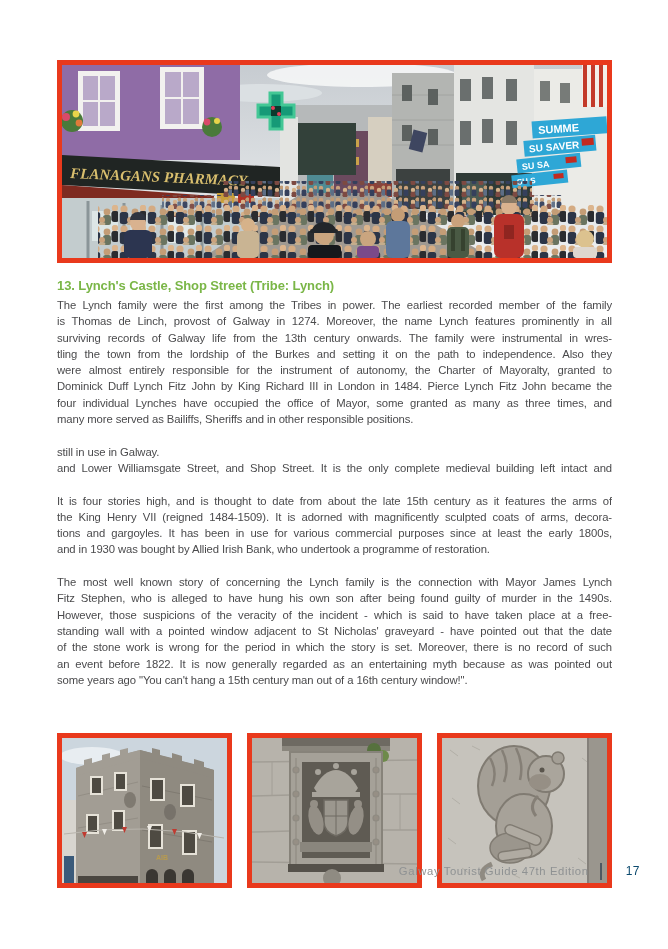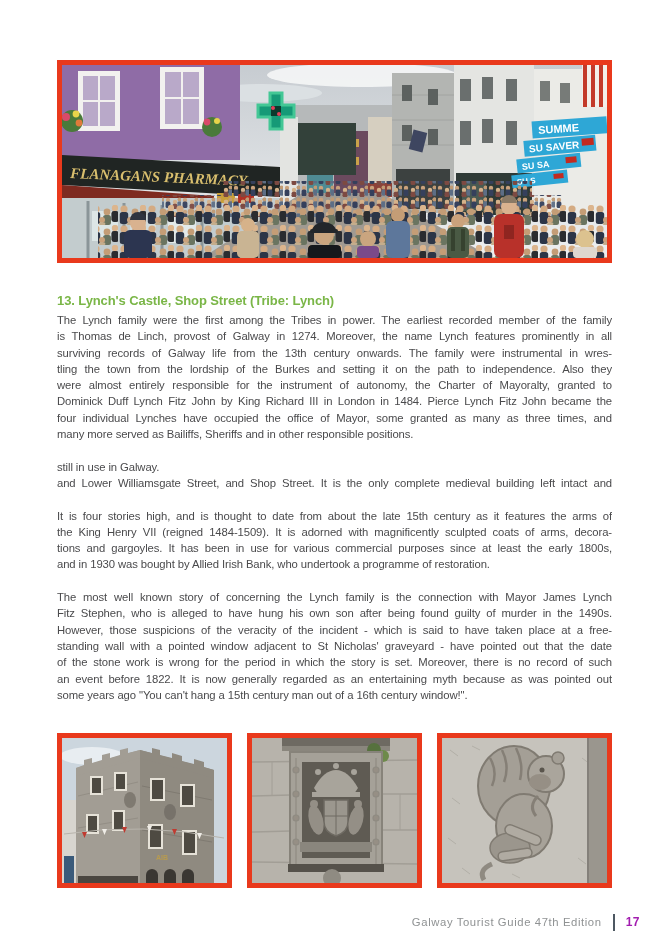--- a/index.html
+++ b/index.html
@@ -2,35 +2,35 @@
 <html><head>
 <meta charset="utf-8">
 <style>
   html,body{margin:0;padding:0;background:#ffffff;}
   .page{position:relative;width:668px;height:949px;background:#ffffff;overflow:hidden;
         font-family:"Liberation Sans",sans-serif;}
   figure{margin:0;}
   .frame{border:5px solid #e9391c;background:#fff;box-sizing:content-box;}
   .hero{position:absolute;left:57px;top:60px;width:545px;height:193px;}
   .hero svg,.thumb svg{display:block;}
-  .content{position:absolute;left:57px;top:293px;width:555px;}
+  .content{position:absolute;left:57px;top:278px;width:555px;}
   .heading{font-size:13px;font-weight:bold;color:#7ab647;line-height:16px;margin:0 0 3px 0;
            letter-spacing:-0.1px;}
   .para{margin:0 0 16.3px 0;}
   .para:last-child{margin-bottom:16px;}
   .line{font-size:11.3px;line-height:16.3px;height:16.3px;color:#4a4a4c;
         text-align:justify;text-align-last:justify;overflow:hidden;letter-spacing:-0.1px;}
   .line.last{text-align-last:left;}
   .gallery{position:absolute;left:57px;top:733px;width:555px;display:flex;gap:15px;}
   .thumb{width:165px;height:145px;}
-  .footer{position:absolute;top:910px;left:57px;width:583px;height:24px;
+  .footer{position:absolute;top:859px;left:57px;width:583px;height:24px;
           display:flex;justify-content:flex-end;align-items:center;gap:11px;}
   .footer .guide{color:#8f9293;font-size:11.3px;letter-spacing:0.6px;}
   .footer .divider{width:2px;height:17px;background:#4d5862;}
-  .footer .pagenum{color:#a21caf;font-size:12px;font-weight:bold;letter-spacing:0.5px;}
+  .footer .pagenum{color:#0c4a6e;font-size:12px;font-weight:normal;letter-spacing:0.5px;margin-left:13px;}
 </style>
 </head>
 <body>
 
 <div class="page">
 
   <figure class="hero frame">
     <svg width="545" height="193" viewBox="0 0 545 193">
       <defs>
         <linearGradient id="skyG" x1="0" y1="0" x2="0" y2="1">

